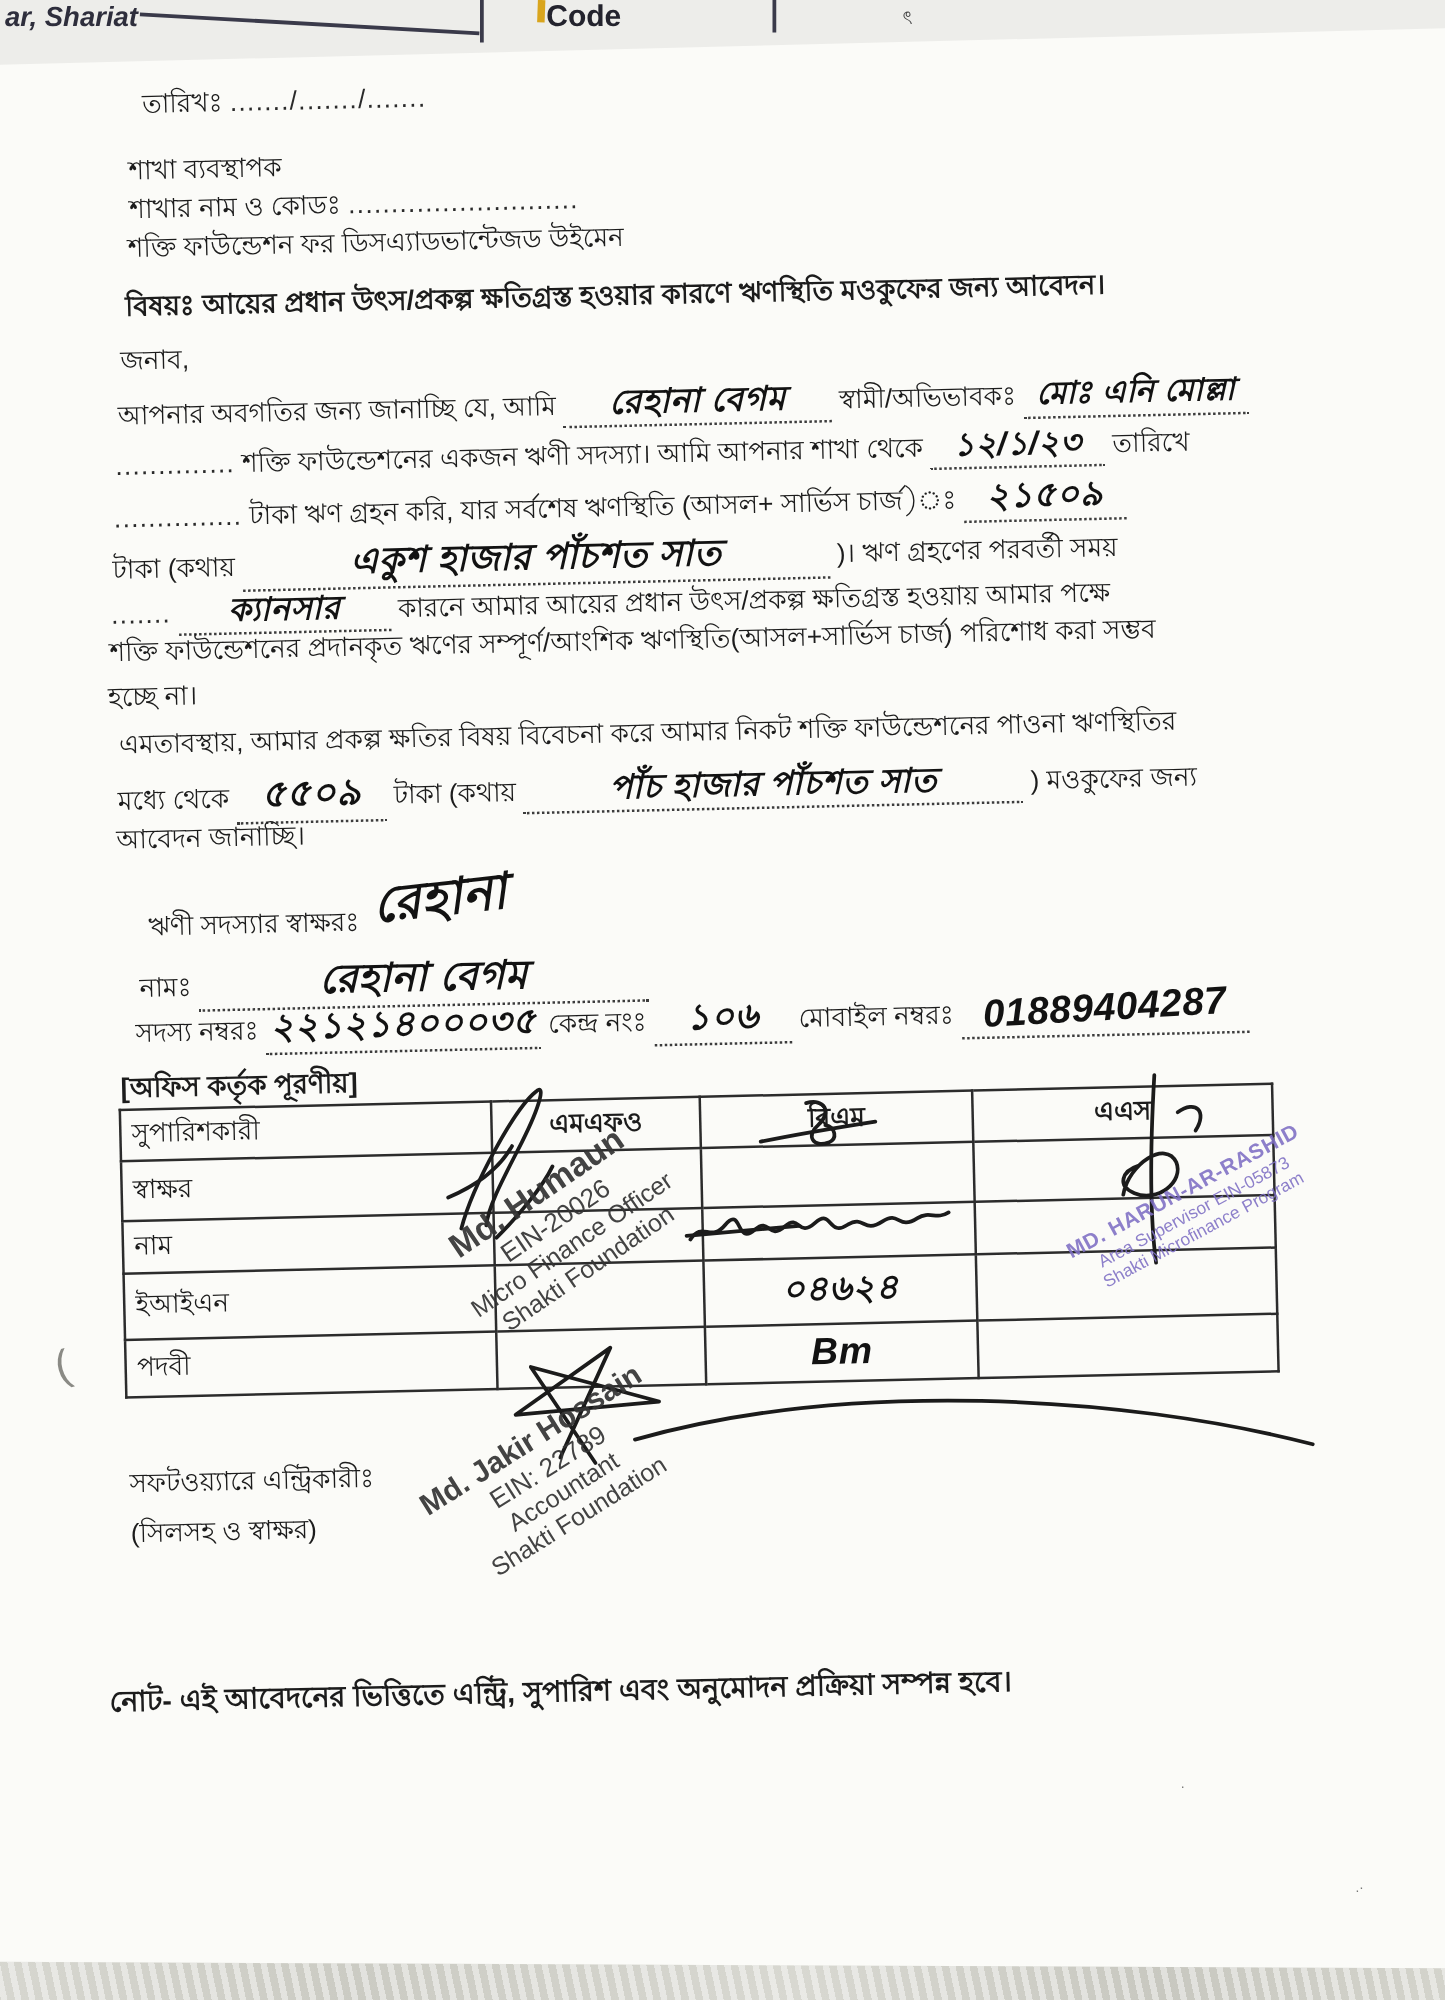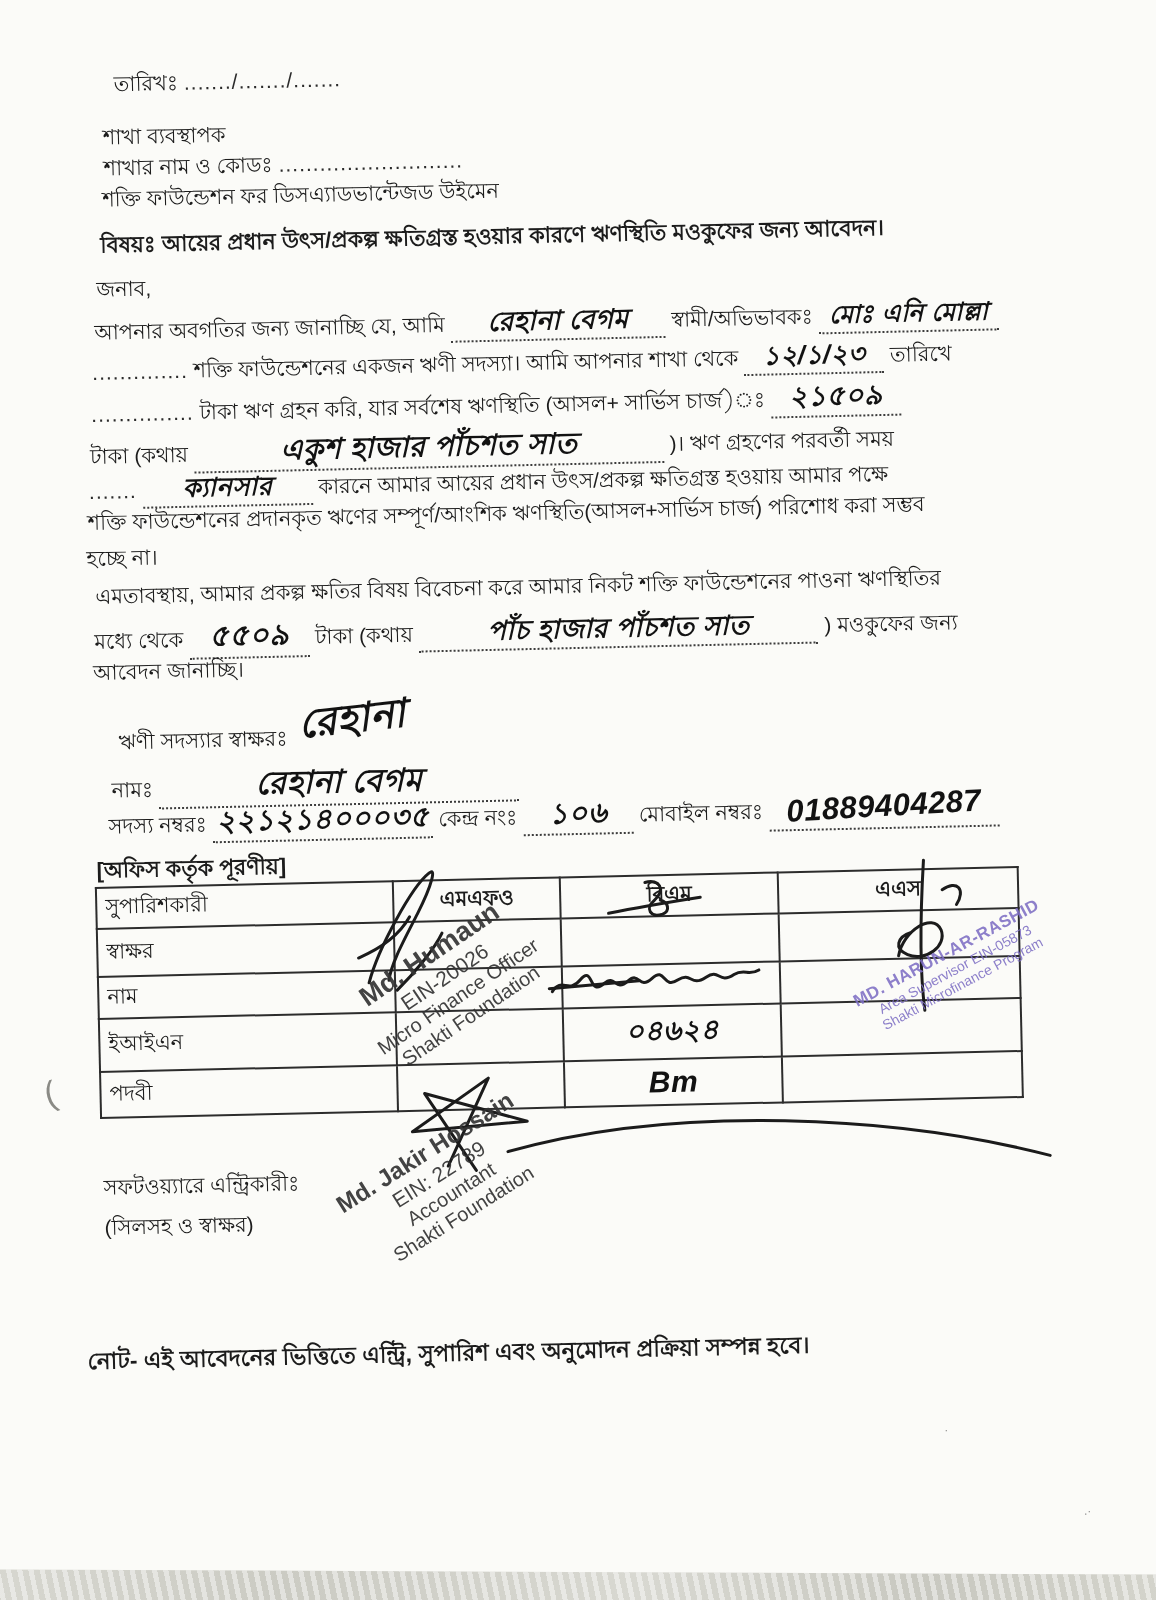--- a/index.html
+++ b/index.html
@@ -90,20 +90,30 @@
   .sig svg{overflow:visible;display:block;}
   .sig path{fill:none;stroke:#1b1b1b;stroke-width:3;stroke-linecap:round;stroke-linejoin:round;}
 
   .pencil-mark{position:absolute;color:#8a8a85;font-size:34px;transform:rotate(-14deg);}
   .speck{position:absolute;color:#777;font-size:11px;}
 </style>
 </head>
 <body>
 <div class="page">
 
+  <div class="top-strip">
+    <span class="frag-left">ar, Shariat</span>
+    <div class="diag-line"></div>
+    <div class="vbar1"></div>
+    <div class="hl-tick"></div>
+    <span class="code-label">Code</span>
+    <div class="vbar2"></div>
+    <span class="stray">ৎ</span>
+    <span class="stray2">৸</span>
+  </div>
 
   <div class="doc">
 
     <div class="line" style="left:130px;top:60px;">
       <span>তারিখঃ</span>
       <span class="dots">......./......./.......</span>
     </div>
     <div class="line" style="left:118px;top:113px;">শাখা ব্যবস্থাপক</div>
     <div class="line" style="left:118px;top:144px;">
       <span>শাখার নাম ও কোডঃ</span>

